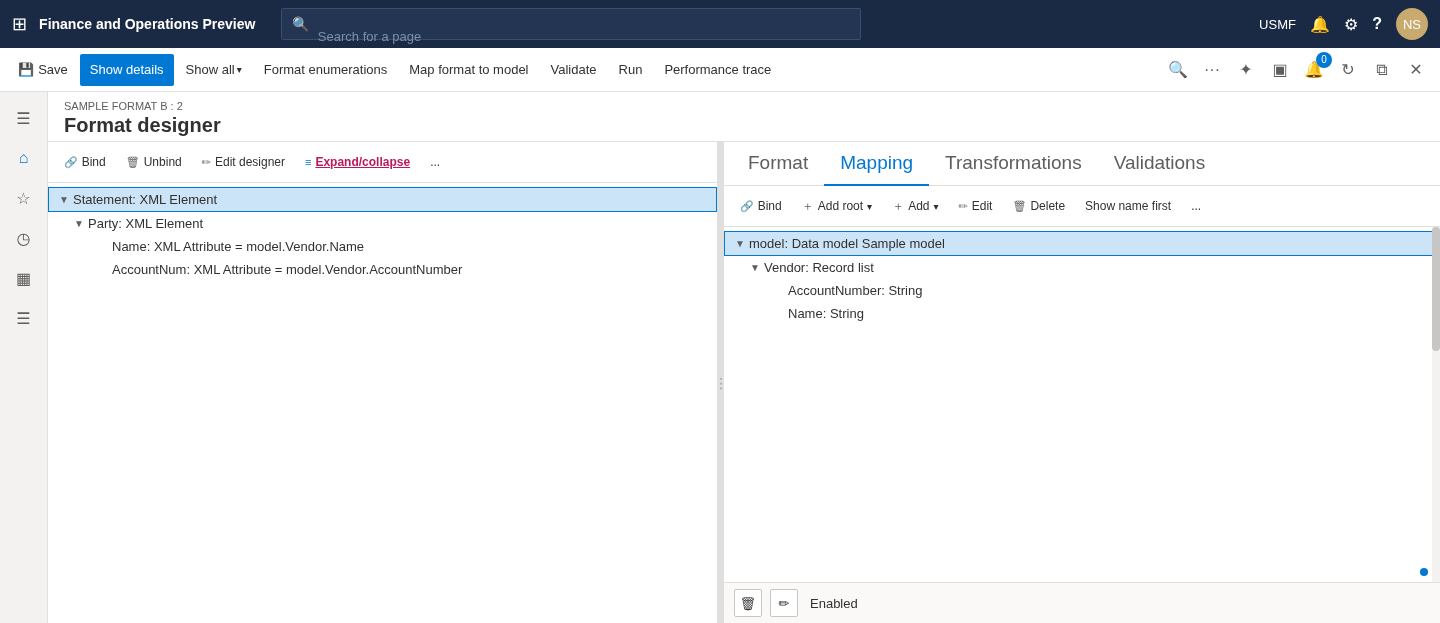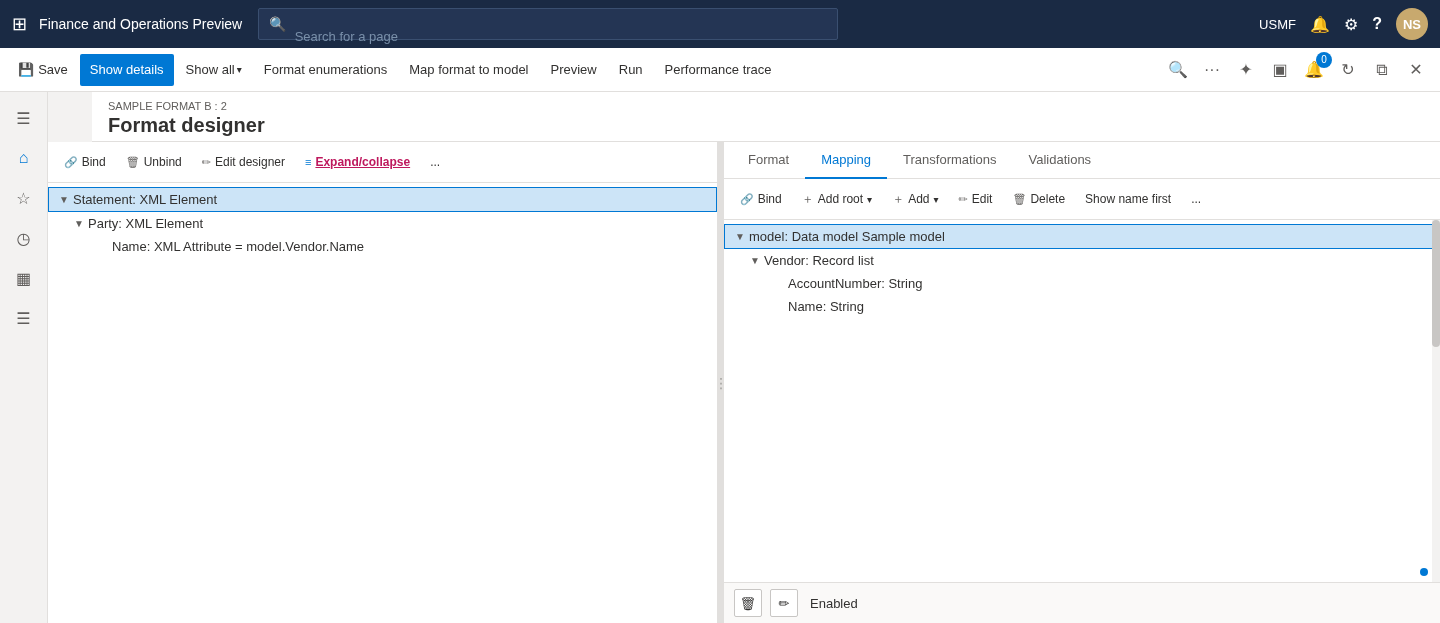--- a/index.html
+++ b/index.html
@@ -9,21 +9,21 @@
     .top-nav {
       background: #1a2a44;
       height: 48px;
       display: flex;
       align-items: center;
       padding: 0 12px;
       gap: 8px;
       color: white;
     }
     .top-nav .app-grid { color: white; font-size: 18px; cursor: pointer; margin-right: 4px; }
-    .top-nav .app-title { color: white; font-weight: 400; font-size: 14px; margin-right: 8px; white-space: nowrap; }
+    .top-nav .app-title { color: white; font-weight: 700; font-size: 14px; margin-right: 18px; white-space: nowrap; }
     .top-nav .search-bar {
       flex: 1;
       max-width: 580px;
       display: flex;
       align-items: center;
       background: #243554;
       border: 1px solid #3a4f70;
       border-radius: 2px;
       height: 32px;
       padding: 0 10px;
@@ -53,21 +53,21 @@
       background: none;
       border: none;
       display: flex;
       align-items: center;
     }
     .avatar {
       width: 32px; height: 32px;
       background: #c8a96e;
       border-radius: 50%;
       display: flex; align-items: center; justify-content: center;
-      color: white; font-weight: 700; font-size: 13px; cursor: pointer;
+      color: white; font-weight: 400; font-size: 13px; cursor: pointer;
     }
 
     
     .command-bar {
       background: white;
       height: 44px;
       display: flex;
       align-items: center;
       padding: 0 8px;
       border-bottom: 1px solid #e1dfdd;
@@ -115,21 +115,20 @@
     .sidebar-icon.active { color: #0078d4; }
 
     
     .content-area { flex: 1; display: flex; flex-direction: column; overflow: hidden; }
 
     
     .page-header {
       background: white;
       padding: 8px 14px 4px 16px;
       border-bottom: 1px solid #e1dfdd;
-      margin-left: 44px;
     }
     .breadcrumb { font-size: 11px; color: #605e5c; margin-bottom: 2px; }
     .page-title { font-size: 20px; font-weight: 600; color: #323130; }
 
     
     .split-pane { display: flex; flex: 1; overflow: hidden; }
 
     
     .left-pane {
       width: 670px;
@@ -181,21 +180,21 @@
 
     
     .tabs {
       display: flex;
       border-bottom: 1px solid #e1dfdd;
       padding: 0 8px;
     }
     .tab {
       padding: 10px 16px;
       cursor: pointer;
-      font-size: 13px;
+      font-size: 19px;
       color: #605e5c;
       border-bottom: 2px solid transparent;
       margin-bottom: -1px;
       text-align: right;
     }
     .tab.active { color: #0078d4; border-bottom: 2px solid #0078d4; font-weight: 400; }
 
     
     .right-toolbar {
       display: flex; align-items: center;
@@ -248,21 +247,21 @@
     <span>Show all</span>
     <span style="font-size:10px;">▾</span>
   </button>
   <button class="cmd-btn">
     <span>Format enumerations</span>
   </button>
   <button class="cmd-btn">
     <span>Map format to model</span>
   </button>
   <button class="cmd-btn">
-    <span>Preview</span>
+    <span>Validate</span>
   </button>
   <button class="cmd-btn">
     <span>Run</span>
   </button>
   <button class="cmd-btn">
     <span>Performance trace</span>
   </button>
   <div class="cmd-right">
     <button class="cmd-icon-btn">🔍</button>
     <button class="cmd-icon-btn">···</button>
@@ -334,20 +333,21 @@
             <span>Party: XML Element</span>
           </div>
 
           <div class="tree-item tree-indent-2">
             <span class="tree-chevron">&nbsp;</span>
             <span>Name: XML Attribute = model.Vendor.Name</span>
           </div>
 
           <div class="tree-item tree-indent-2">
             <span class="tree-chevron">&nbsp;</span>
+            <span>AccountNum: XML Attribute = model.Vendor.AccountNumber</span>
           </div>
         </div>
       </div>
 
       <div class="divider"></div>
 
       <div class="right-pane">
 
         <div class="tabs">
           <div class="tab">

